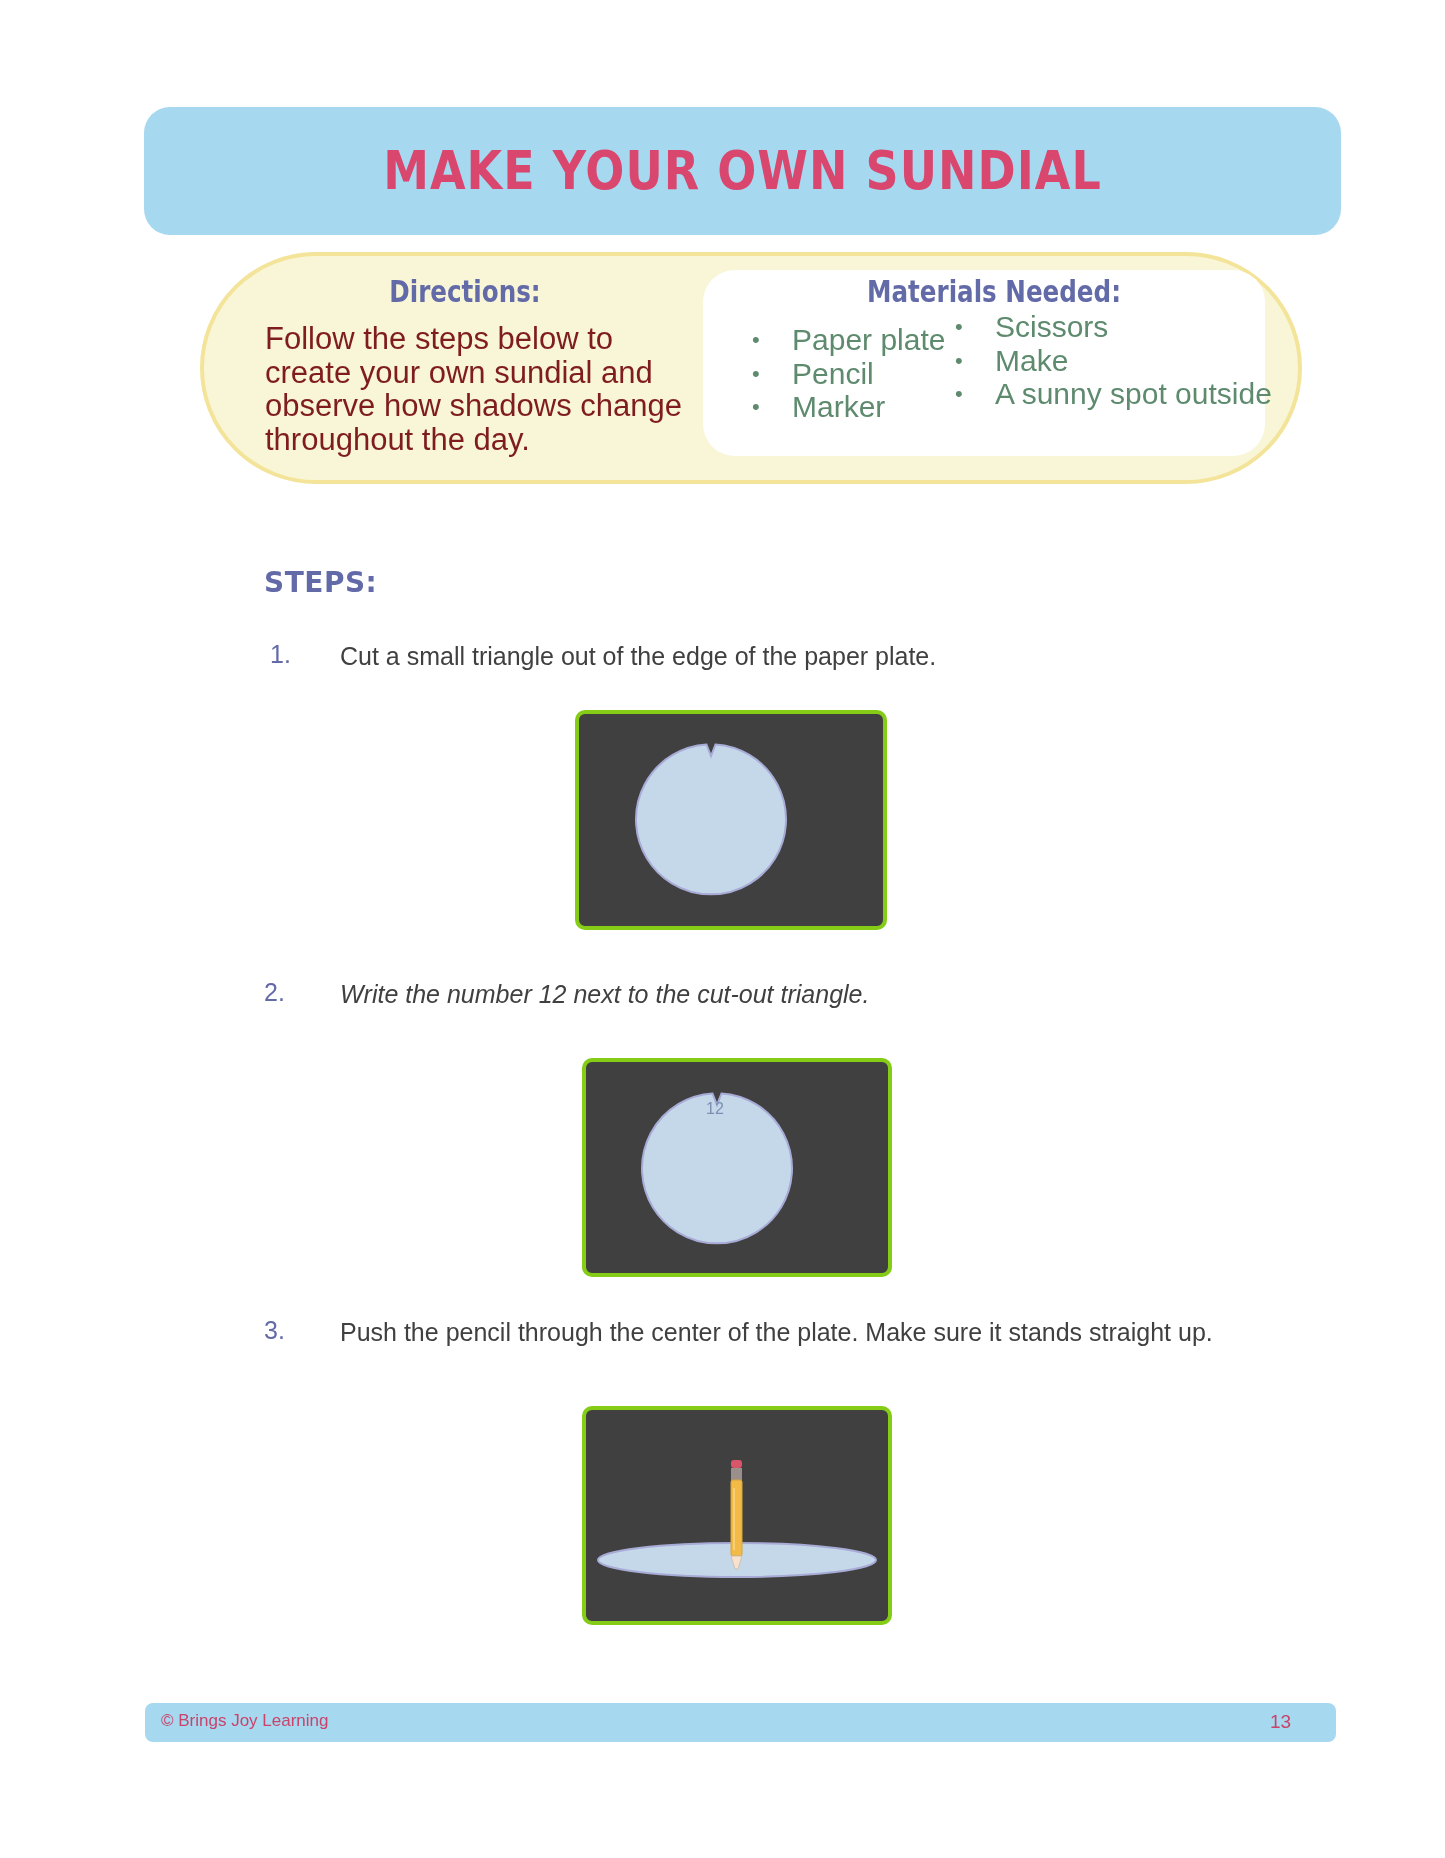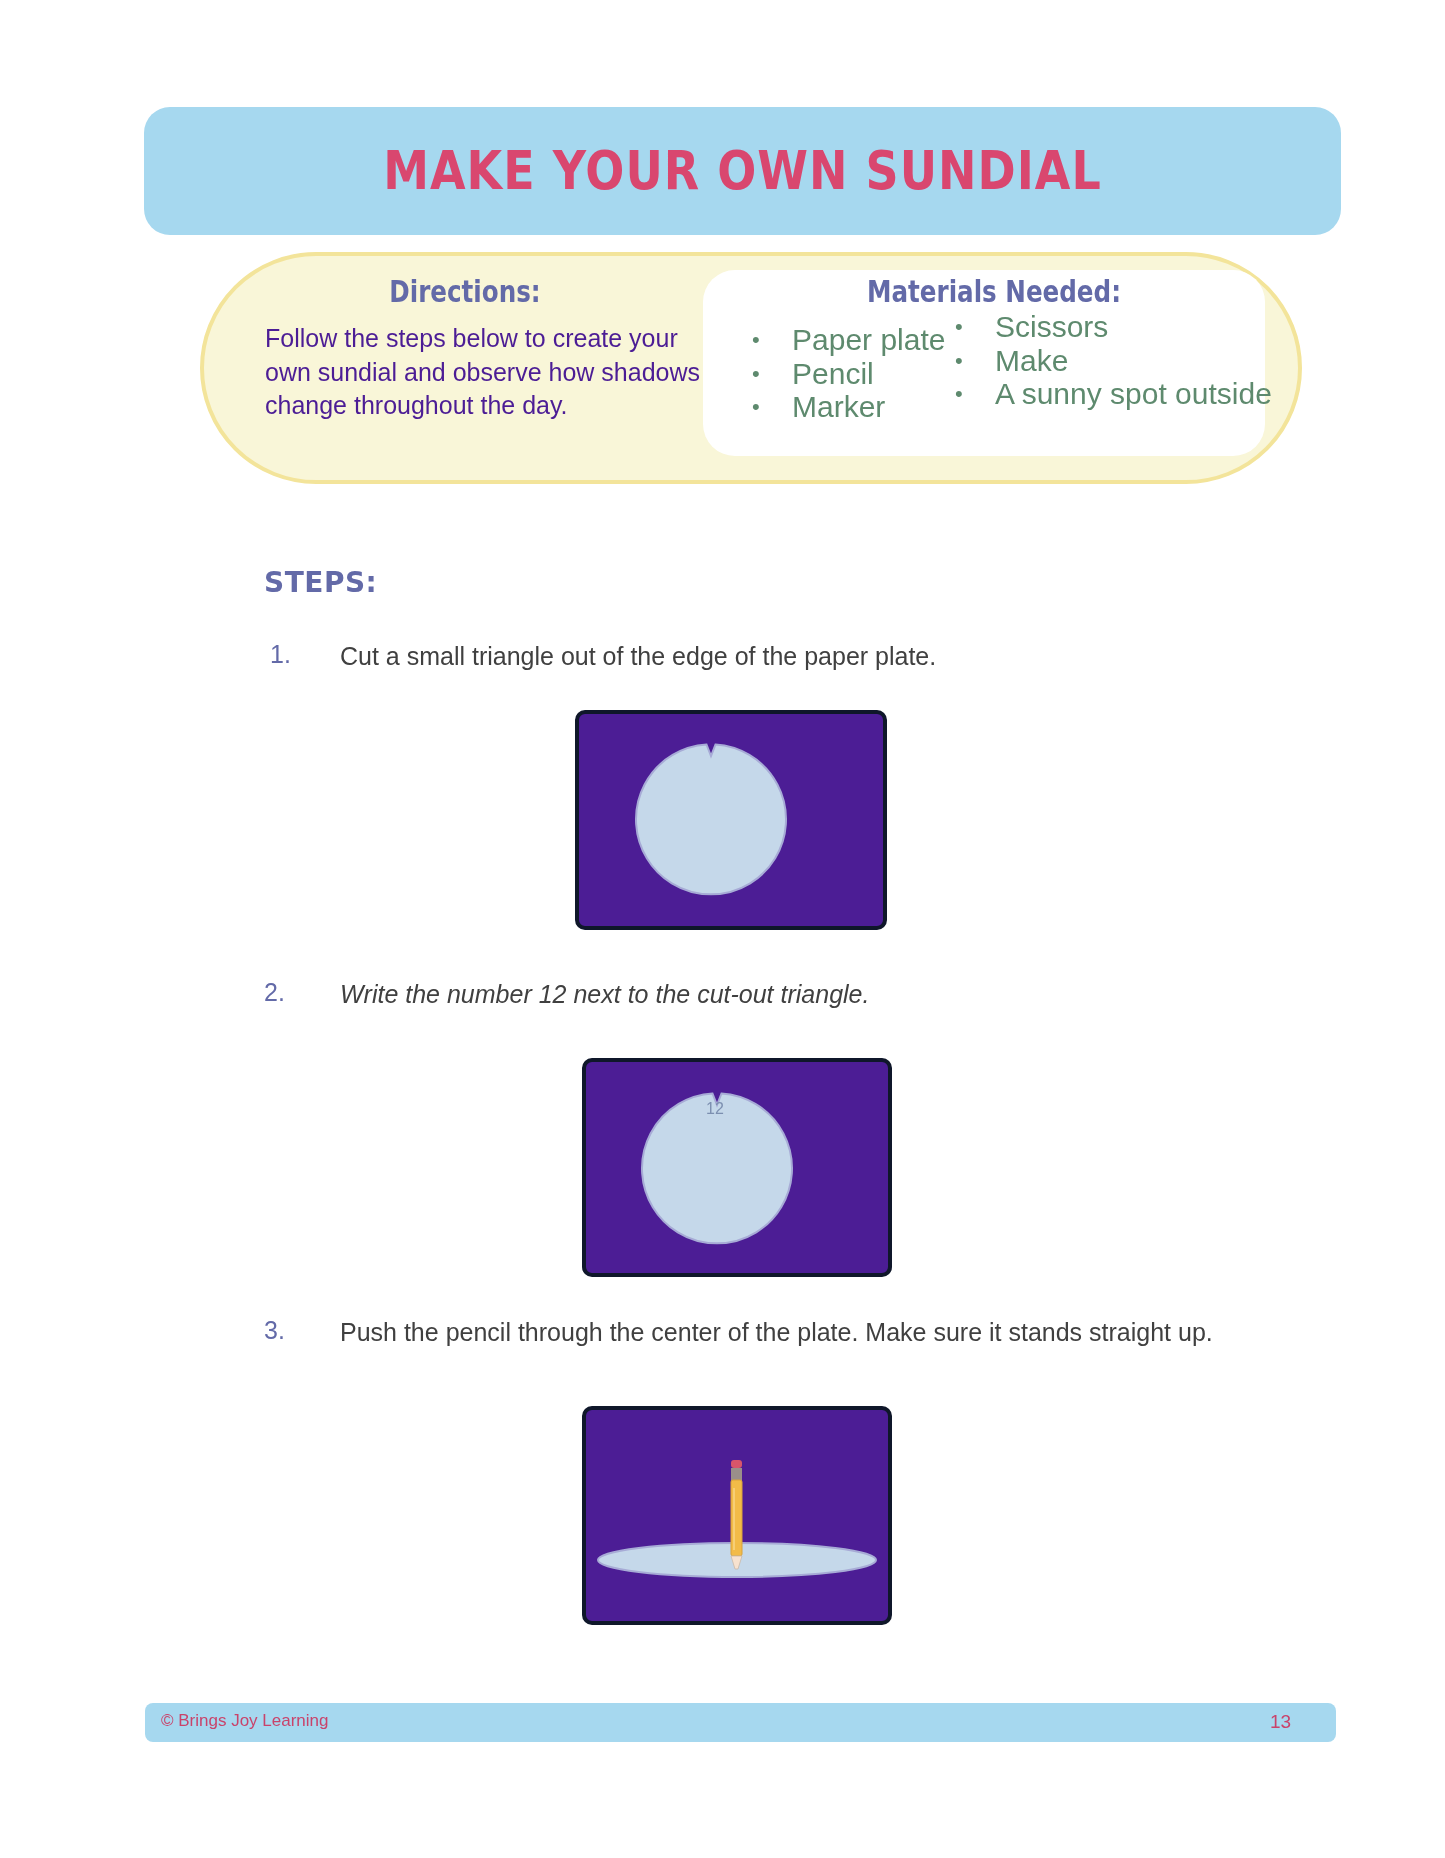--- a/index.html
+++ b/index.html
@@ -2,30 +2,30 @@
 <html><head>
 <meta charset="utf-8">
 <style>
   html, body { margin:0; padding:0; }
   body { width:1445px; height:1858px; background:#ffffff; position:relative; overflow:hidden; font-family:"Liberation Sans", sans-serif; }
   .abs { position:absolute; }
   .title-bar { left:144px; top:107px; width:1197px; height:128px; background:#a6d8ef; border-radius:26px; display:flex; align-items:center; justify-content:center; }
   .title-text { font-family:"DejaVu Sans", sans-serif; font-weight:bold; font-size:46px; color:#d9476f; letter-spacing:1px; transform:scaleY(1.15); }
   .info-box { left:200px; top:252px; width:1102px; height:232px; background:#f9f6d8; border:4px solid #f3e49a; border-radius:118px; box-sizing:border-box; }
   .dir-title { left:300px; top:274px; width:330px; text-align:center; font-family:"DejaVu Sans", sans-serif; font-weight:bold; font-size:30px; color:#636aa8; transform:scaleX(0.82); }
-  .dir-text { left:265px; top:322px; width:440px; font-size:25px; line-height:33.5px; color:#4c1d95; }
+  .dir-text { left:265px; top:322px; width:440px; font-size:31px; line-height:33.5px; color:#7f1d1d; }
   .mat-panel { left:703px; top:270px; width:562px; height:186px; background:#ffffff; border-radius:32px; }
   .mat-title { left:703px; top:274px; width:582px; text-align:center; font-family:"DejaVu Sans", sans-serif; font-weight:bold; font-size:30px; color:#636aa8; transform:scaleX(0.82); }
   .mat-list { font-size:30px; line-height:33.5px; color:#5e8a6e; list-style:none; margin:0; padding:0; }
   .mat-list li { position:relative; padding-left:40px; white-space:nowrap; }
   .mat-list li::before { content:"•"; position:absolute; left:0; top:0; font-size:22px; }
   .steps-heading { left:264px; top:566px; font-family:"DejaVu Sans", sans-serif; font-weight:bold; font-size:28px; color:#636aa8; letter-spacing:0.5px; }
   .step-num { font-size:25px; color:#636aa8; }
   .step-text { font-size:25px; line-height:33.5px; color:#404040; width:900px; }
-  .pic { background:#4c1d95; border:4px solid #0f172a; border-radius:10px; box-sizing:border-box; }
+  .pic { background:#404040; border:4px solid #84cc16; border-radius:10px; box-sizing:border-box; }
   .footer { left:145px; top:1703px; width:1191px; height:39px; background:#a6d8ef; border-radius:8px; }
   .footer-left { left:161px; top:1711px; font-size:17px; color:#c9436b; }
   .footer-right { left:1270px; top:1711px; font-size:19px; color:#c9436b; }
 </style>
 </head>
 <body>
 
 <div class="abs title-bar">
   <span class="title-text">MAKE YOUR OWN SUNDIAL</span>
 </div>

